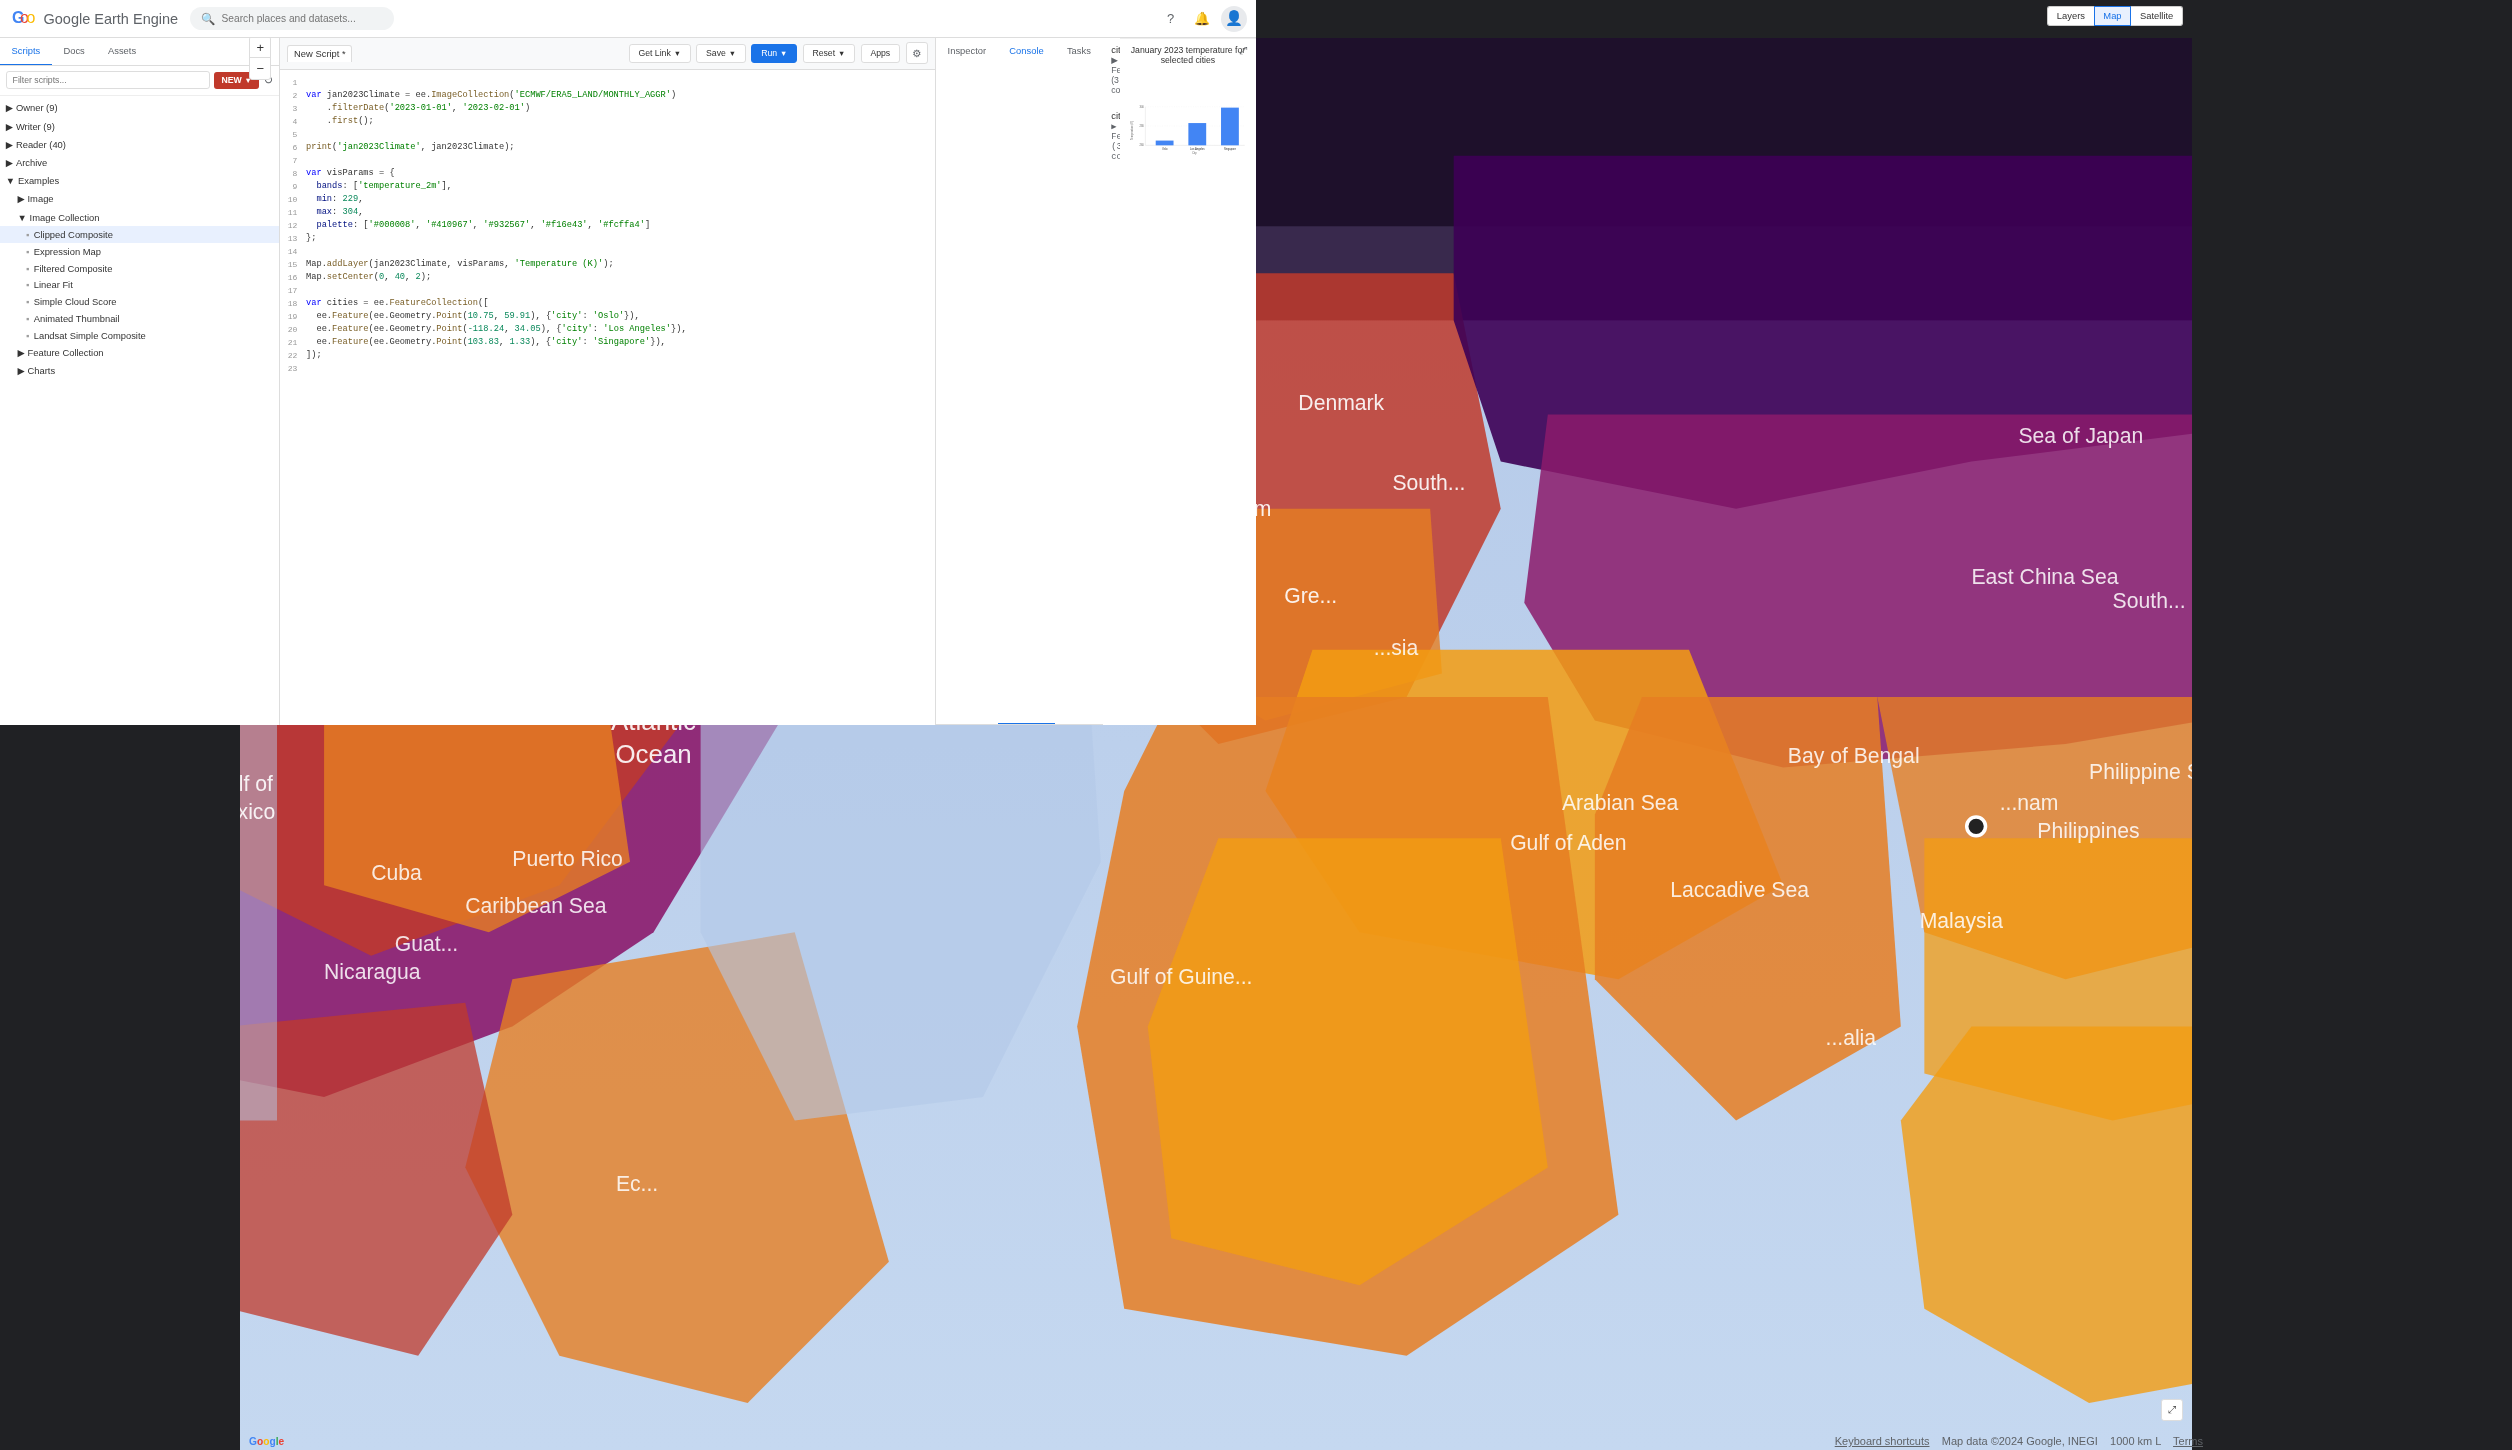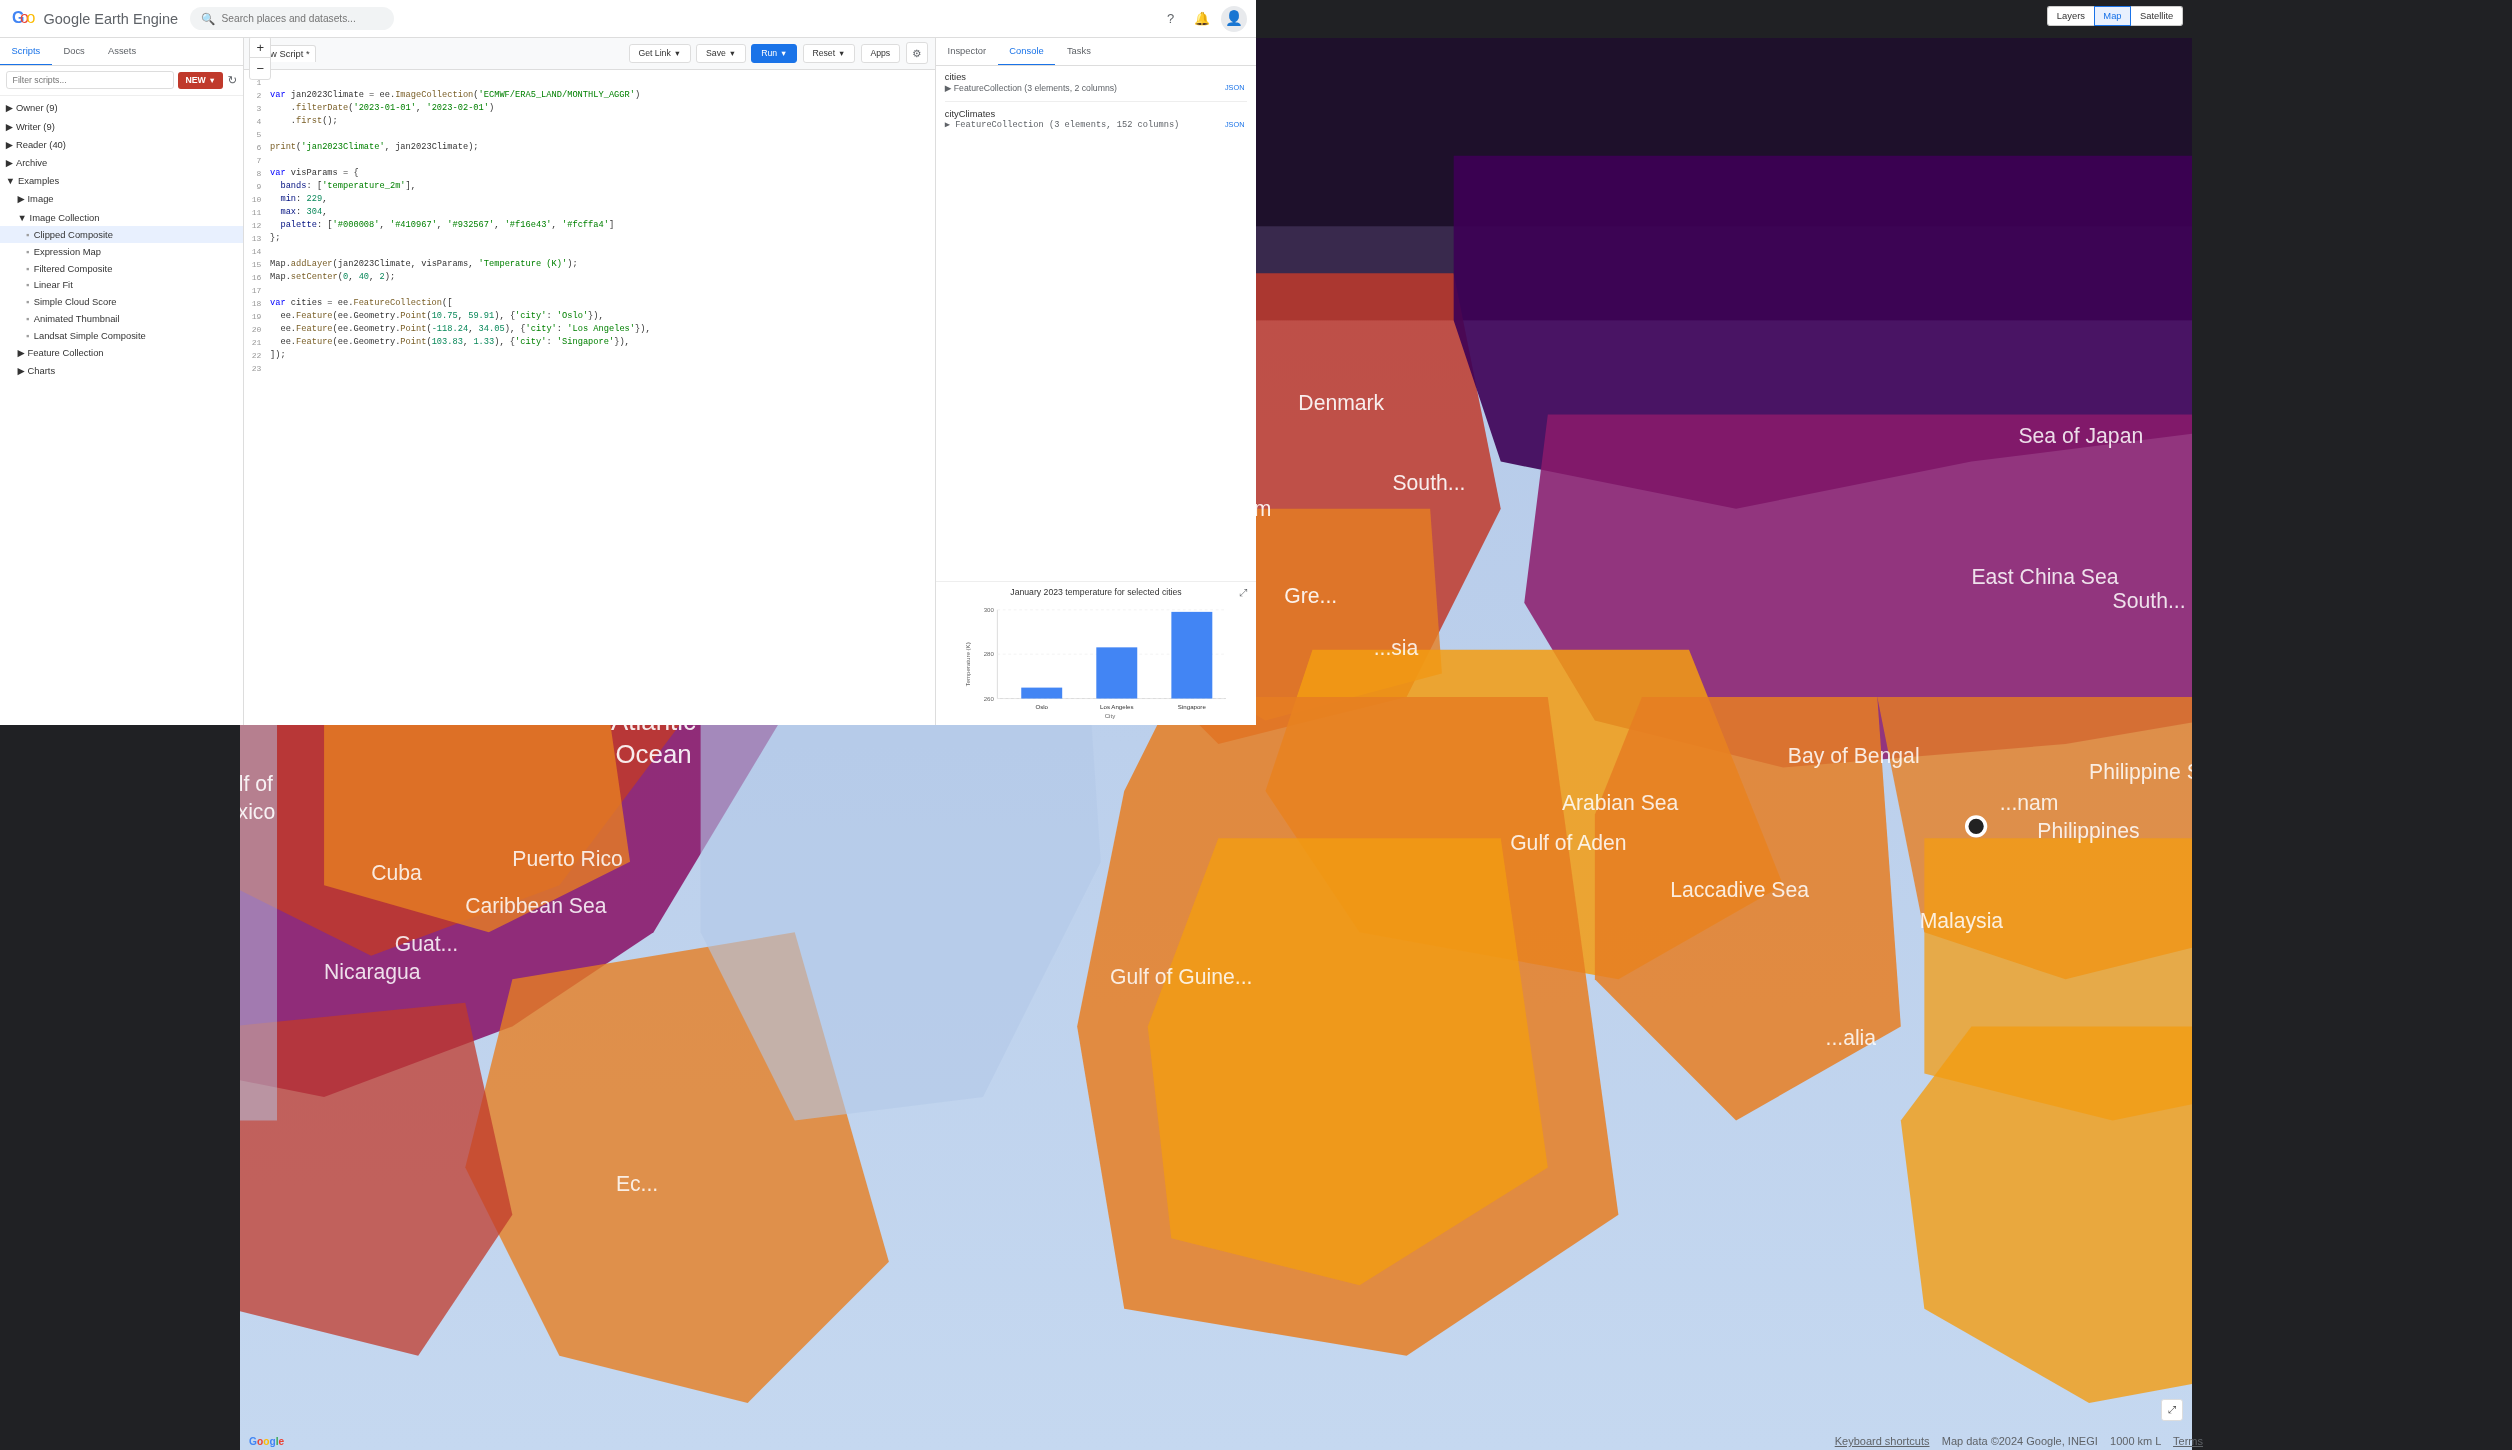--- a/index.html
+++ b/index.html
@@ -71,21 +71,21 @@
     }
 
     
     #main {
       display: flex;
       height: calc(725px - 38px);
     }
 
     
     #left-panel {
-      width: 244px;
+      width: 280px;
       background: #fff;
       border-right: 0.7px solid #ddd;
       display: flex;
       flex-direction: column;
       z-index: 10;
     }
     #tab-bar {
       display: flex;
       border-bottom: 0.7px solid #ddd;
       background: #fff;
@@ -263,21 +263,20 @@
     
     .kw { color: #0000ff; }
     .str { color: #008000; }
     .num { color: #09885A; }
 
     
     #right-panel {
       width: 320px;
       background: #fff;
       display: flex;
-      flex-direction: column;
       z-index: 10;
     }
     #right-tabs {
       display: flex;
       border-bottom: 0.7px solid #ddd;
       background: #fff;
     }
     .rtab {
       padding: 7.3px 11.6px;
       font-size: 9.4px;

